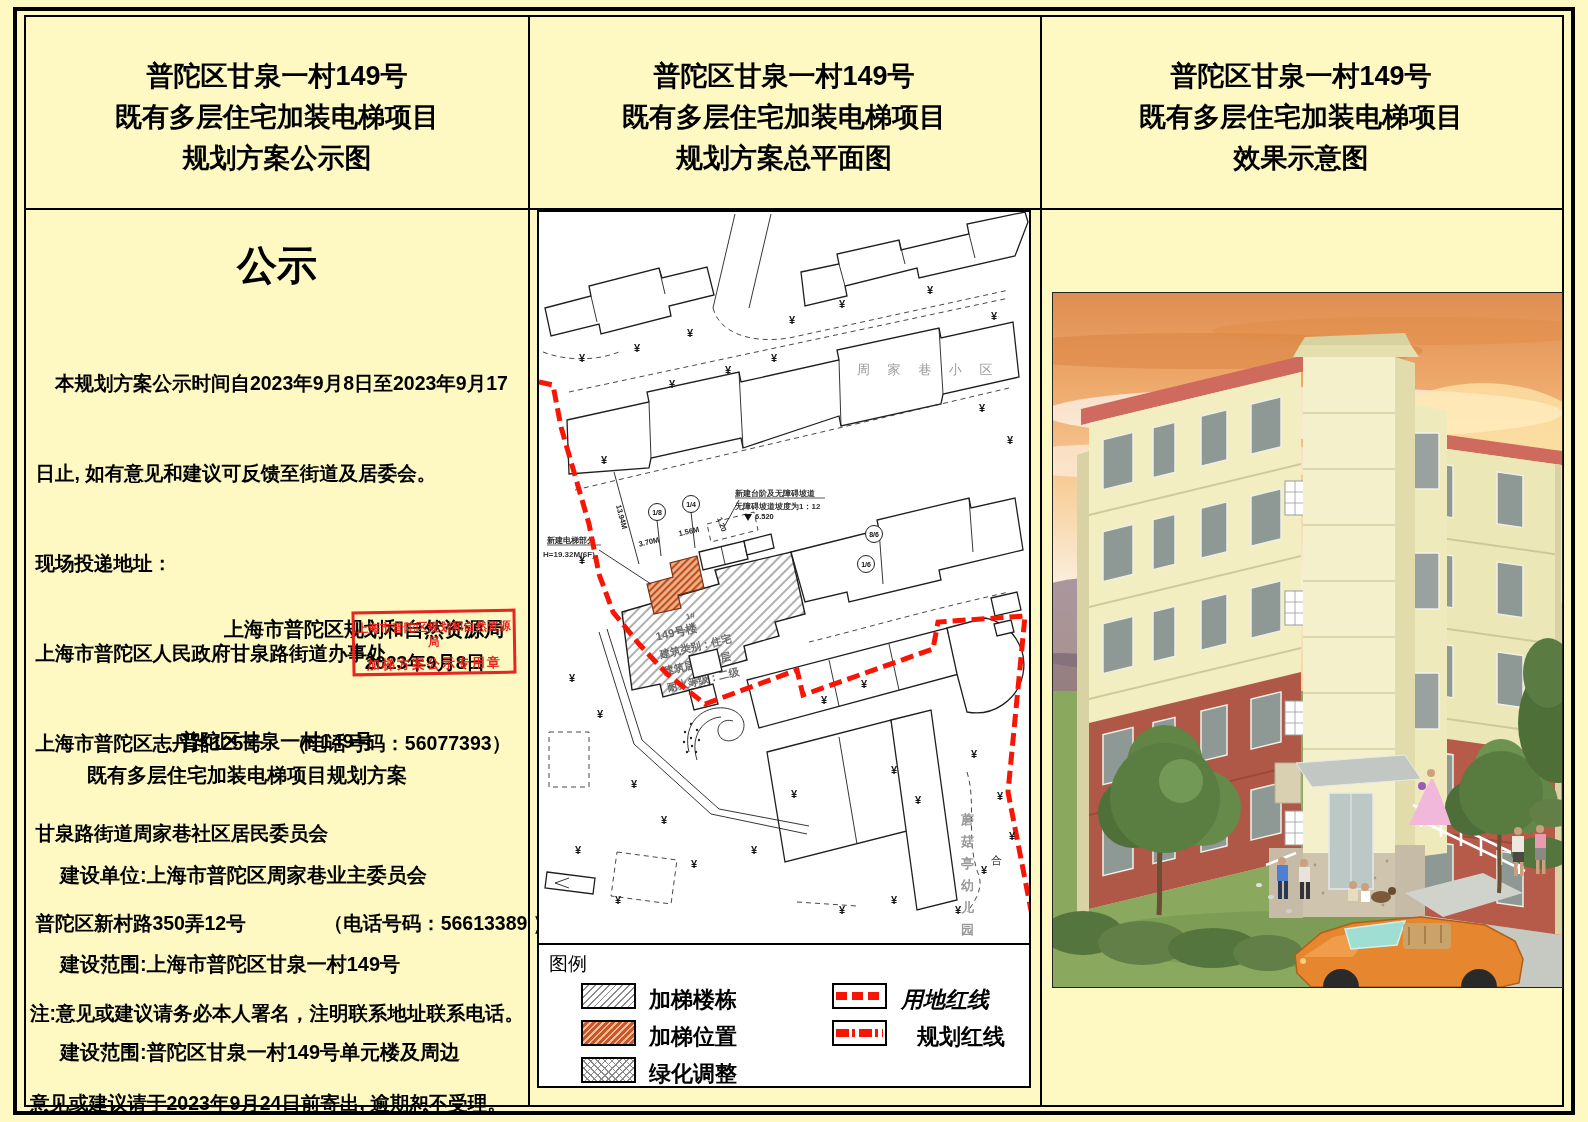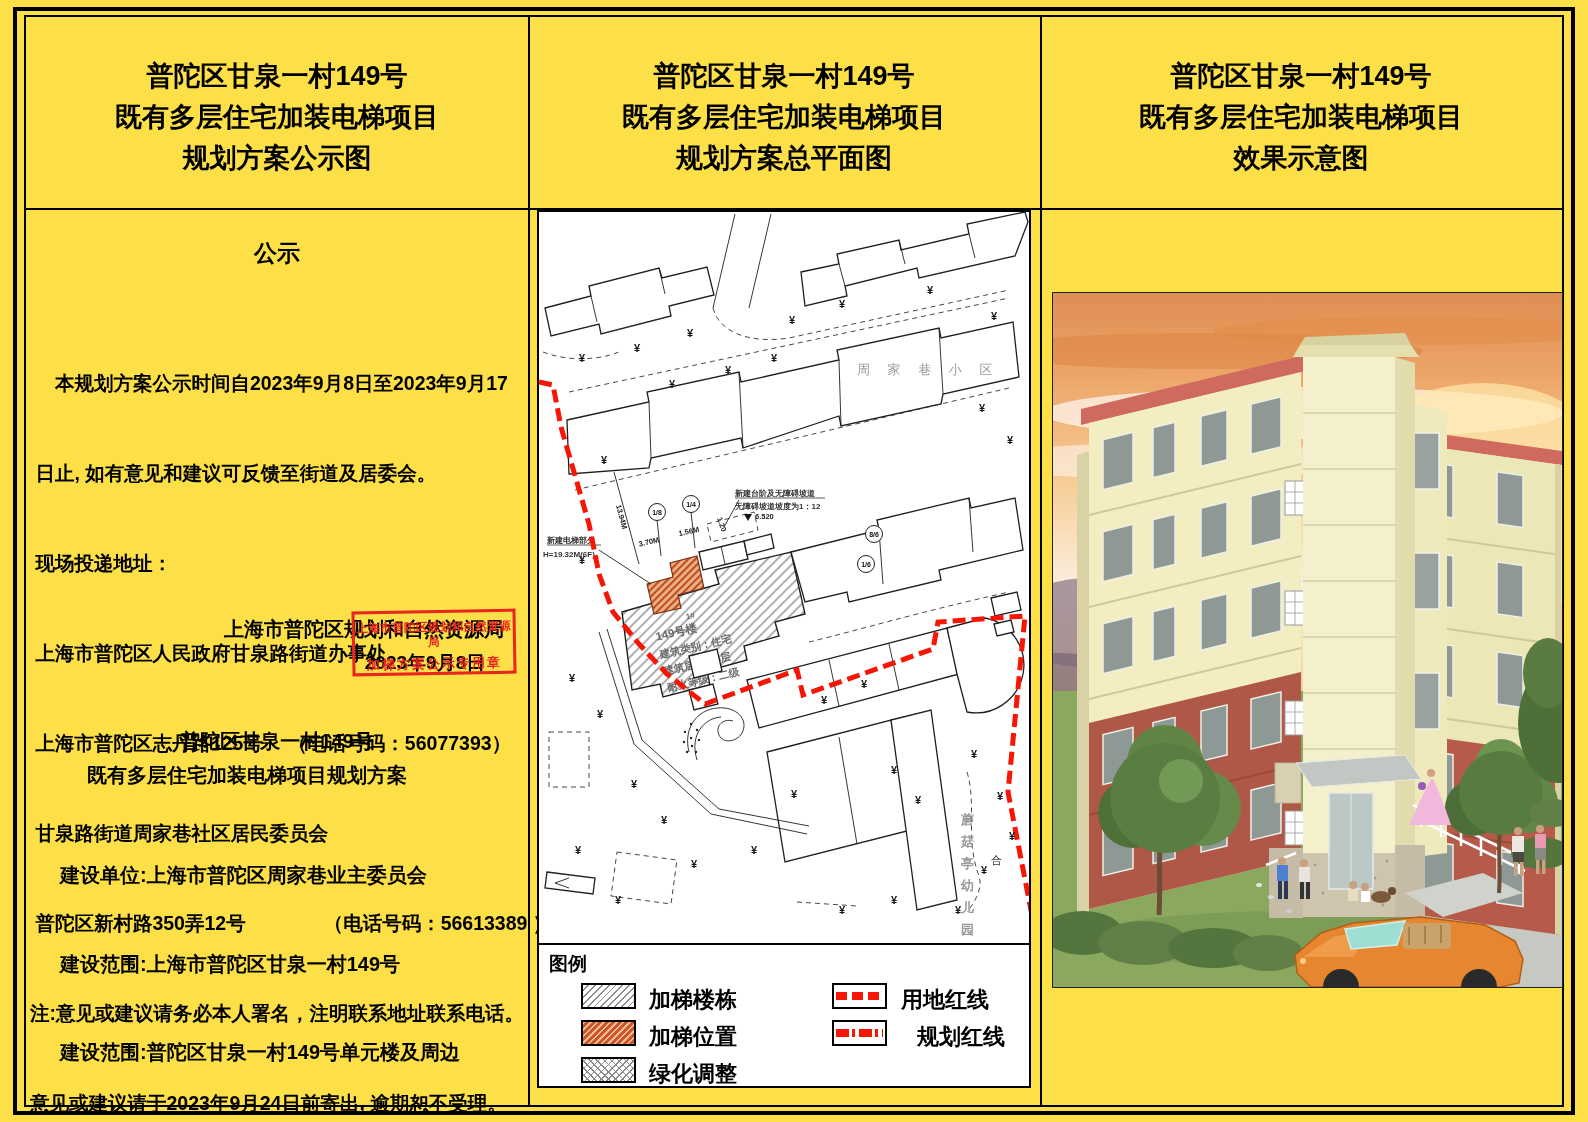--- a/index.html
+++ b/index.html
@@ -1,37 +1,37 @@
 <!DOCTYPE html>
 <html><head>
 <meta charset="utf-8">
 <style>
   html,body{margin:0;padding:0;background:#9a9a9a;}
-  #page{position:relative;width:1588px;height:1122px;background:#fde047;
+  #page{position:relative;width:1588px;height:1122px;background:#fef9c3;
         font-family:"Liberation Sans",sans-serif;color:#000;overflow:hidden;}
   .abs{position:absolute;}
   .frame-outer{left:13px;top:7px;right:13px;bottom:7px;border:4px solid #000;}
   .frame-inner{left:24px;top:15px;right:24px;bottom:15px;border:2px solid #000;}
   .vsep{top:17px;bottom:17px;width:2px;background:#000;}
   .hrule{left:26px;right:26px;top:208px;height:2px;background:#000;}
   .header{top:56px;width:420px;text-align:center;font-weight:bold;font-size:27px;line-height:41px;}
-  .notice-title{left:27px;width:500px;top:238px;text-align:center;font-size:23px;font-weight:bold;}
+  .notice-title{left:27px;width:500px;top:238px;text-align:center;font-size:40px;font-weight:bold;}
   .notice-lines{left:30px;top:308px;font-size:19.5px;line-height:30px;white-space:pre;font-weight:bold;}
   .sig-org{left:224px;top:616px;font-size:20px;font-weight:bold;}
   .sig-date{left:330px;top:650px;width:190px;text-align:center;font-size:19px;font-weight:bold;}
   .stamp{left:352px;top:610px;width:158px;height:52px;border:3px solid #e8251f;color:#e8251f;
          text-align:center;padding-top:7px;transform:rotate(-1deg);background:transparent;}
   .stamp .s1{font-size:11.5px;font-weight:bold;letter-spacing:.4px;}
   .stamp .s2{font-size:13px;font-weight:bold;letter-spacing:2px;margin-top:5px;}
   .proj-t1{left:27px;width:500px;top:728px;text-align:center;font-size:20px;font-weight:bold;}
   .proj-t2{left:27px;width:440px;top:762px;text-align:center;font-size:20px;font-weight:bold;}
   .proj-items{left:60px;top:802px;font-size:20px;line-height:29.5px;white-space:pre;font-weight:bold;}
   .mid-box{left:537px;top:210px;width:494px;height:878px;border:2px solid #000;box-sizing:border-box;background:#fff;}
   .legend{position:absolute;left:0;right:0;top:731px;bottom:0;border-top:2px solid #000;}
-  .legend-title{position:absolute;left:10px;top:6px;font-size:19px;font-weight:bold;}
+  .legend-title{position:absolute;left:10px;top:6px;font-size:19px;font-weight:normal;}
   .swatch{position:absolute;width:55px;height:26px;border:2px solid #000;box-sizing:border-box;background:#fff;}
   .sw-hg{background:repeating-linear-gradient(135deg,#fff 0 3.5px,#8a8a8a 3.5px 4.8px);}
   .sw-ho{background:repeating-linear-gradient(135deg,#eebc9b 0 2px,#cc5526 2px 4.6px);}
   .sw-cc{background-color:#fff;background-image:repeating-linear-gradient(45deg,rgba(120,120,120,0) 0 4px,#8a8a8a 4px 5px),
          repeating-linear-gradient(-45deg,rgba(120,120,120,0) 0 4px,#8a8a8a 4px 5px);}
   .sw-line{position:absolute;left:2px;right:2px;top:7px;height:8px;}
   .sw-rd{background:repeating-linear-gradient(90deg,#f71505 0 11px,#fff 11px 16px);}
   .sw-rdd{background:repeating-linear-gradient(90deg,#f71505 0 13px,#fff 13px 16px,#f71505 16px 19px,#fff 19px 23px);}
   .legend-label{position:absolute;font-size:22px;font-weight:bold;}
   .render-box{left:1052px;top:292px;width:509px;height:694px;border:1px solid #222;}
@@ -266,21 +266,21 @@
       <div class="legend-title">图例</div>
       <div class="swatch sw-hg" style="left:42px;top:38px;"></div>
       <div class="legend-label" style="left:110px;top:40px;">加梯楼栋</div>
       <div class="swatch sw-ho" style="left:42px;top:75px;"></div>
       <div class="legend-label" style="left:110px;top:77px;">加梯位置</div>
       <div class="swatch sw-cc" style="left:42px;top:112px;"></div>
       <div class="legend-label" style="left:110px;top:114px;">绿化调整</div>
       <div class="swatch" style="left:293px;top:38px;">
           <div class="sw-line sw-rd"></div>
         </div>
-      <div class="legend-label" style="left:362px;top:40px;">用地红线</div>
+      <div class="legend-label" style="left:362px;top:40px;font-style:italic;">用地红线</div>
       <div class="swatch" style="left:293px;top:75px;">
           <div class="sw-line sw-rdd"></div>
         </div>
       <div class="legend-label" style="left:362px;top:77px;margin-left:16px;">规划红线</div>
     </div>
   </div>
 
   <div class="abs render-box">
     <svg width="509" height="694" viewBox="0 0 509 694">
       <defs>

